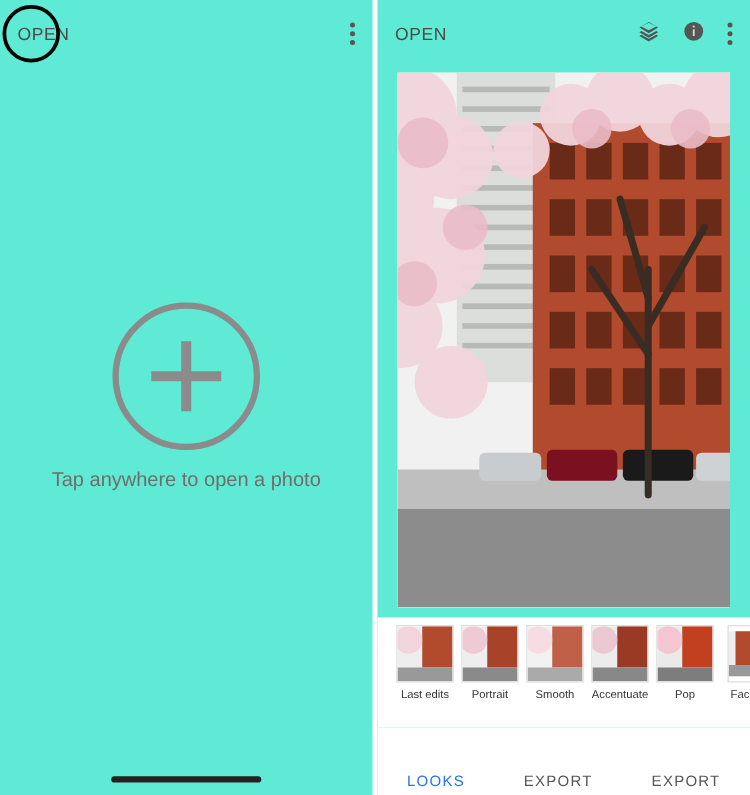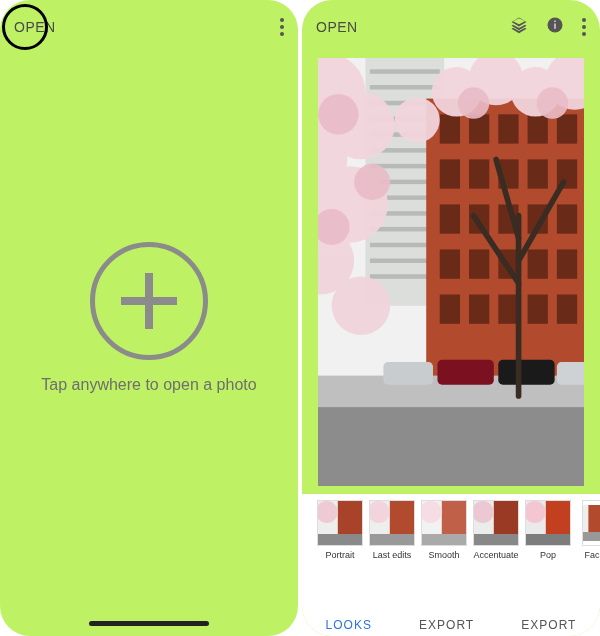--- a/index.html
+++ b/index.html
@@ -6,23 +6,22 @@
   body {
     width: 600px;
     height: 636px;
     background: #ffffff;
     font-family: -apple-system, Helvetica, Arial, sans-serif;
     display: flex;
     overflow: hidden;
   }
   .screen {
     position: relative;
-    background: #bef264;
-    overflow: hidden;
-    border-radius: 30px;
+    background: #5eead4;
+    overflow: hidden;
   }
   .screen-left { width: 298px; height: 636px; }
   .divider { width: 4px; height: 636px; background: #fff; }
   .screen-right { width: 298px; height: 636px; display: flex; flex-direction: column; }
 
   
   .hdr {
     height: 54px;
     display: flex;
     align-items: center;
@@ -295,37 +294,37 @@
       </svg>
     </div>
   </div>
 
   <div class="looks-strip">
 
     <div class="look">
       <div class="thumb">
           <svg viewBox="0 0 40 40">
             <rect width="40" height="40" fill="#eee"></rect>
+            <rect x="18" width="22" height="30" fill="#b24a2e"></rect>
+            <rect y="30" width="40" height="10" fill="#999"></rect>
+            <circle cx="8" cy="10" r="10" fill="#f2d4dc"></circle>
+          </svg>
+        </div>
+      <div class="lbl">Last edits</div>
+    </div>
+    <div class="look">
+      <div class="thumb">
+          <svg viewBox="0 0 40 40">
+            <rect width="40" height="40" fill="#eee"></rect>
             <rect x="18" width="22" height="30" fill="#a8432a"></rect>
             <rect y="30" width="40" height="10" fill="#8a8a8a"></rect>
             <circle cx="8" cy="10" r="10" fill="#eecad4"></circle>
           </svg>
         </div>
       <div class="lbl">Portrait</div>
-    </div>
-    <div class="look">
-      <div class="thumb">
-          <svg viewBox="0 0 40 40">
-            <rect width="40" height="40" fill="#eee"></rect>
-            <rect x="18" width="22" height="30" fill="#b24a2e"></rect>
-            <rect y="30" width="40" height="10" fill="#999"></rect>
-            <circle cx="8" cy="10" r="10" fill="#f2d4dc"></circle>
-          </svg>
-        </div>
-      <div class="lbl">Last edits</div>
     </div>
     <div class="look">
       <div class="thumb">
           <svg viewBox="0 0 40 40">
             <rect width="40" height="40" fill="#f2f2f2"></rect>
             <rect x="18" width="22" height="30" fill="#c06048"></rect>
             <rect y="30" width="40" height="10" fill="#aaa"></rect>
             <circle cx="8" cy="10" r="10" fill="#f6dde4"></circle>
           </svg>
         </div>

